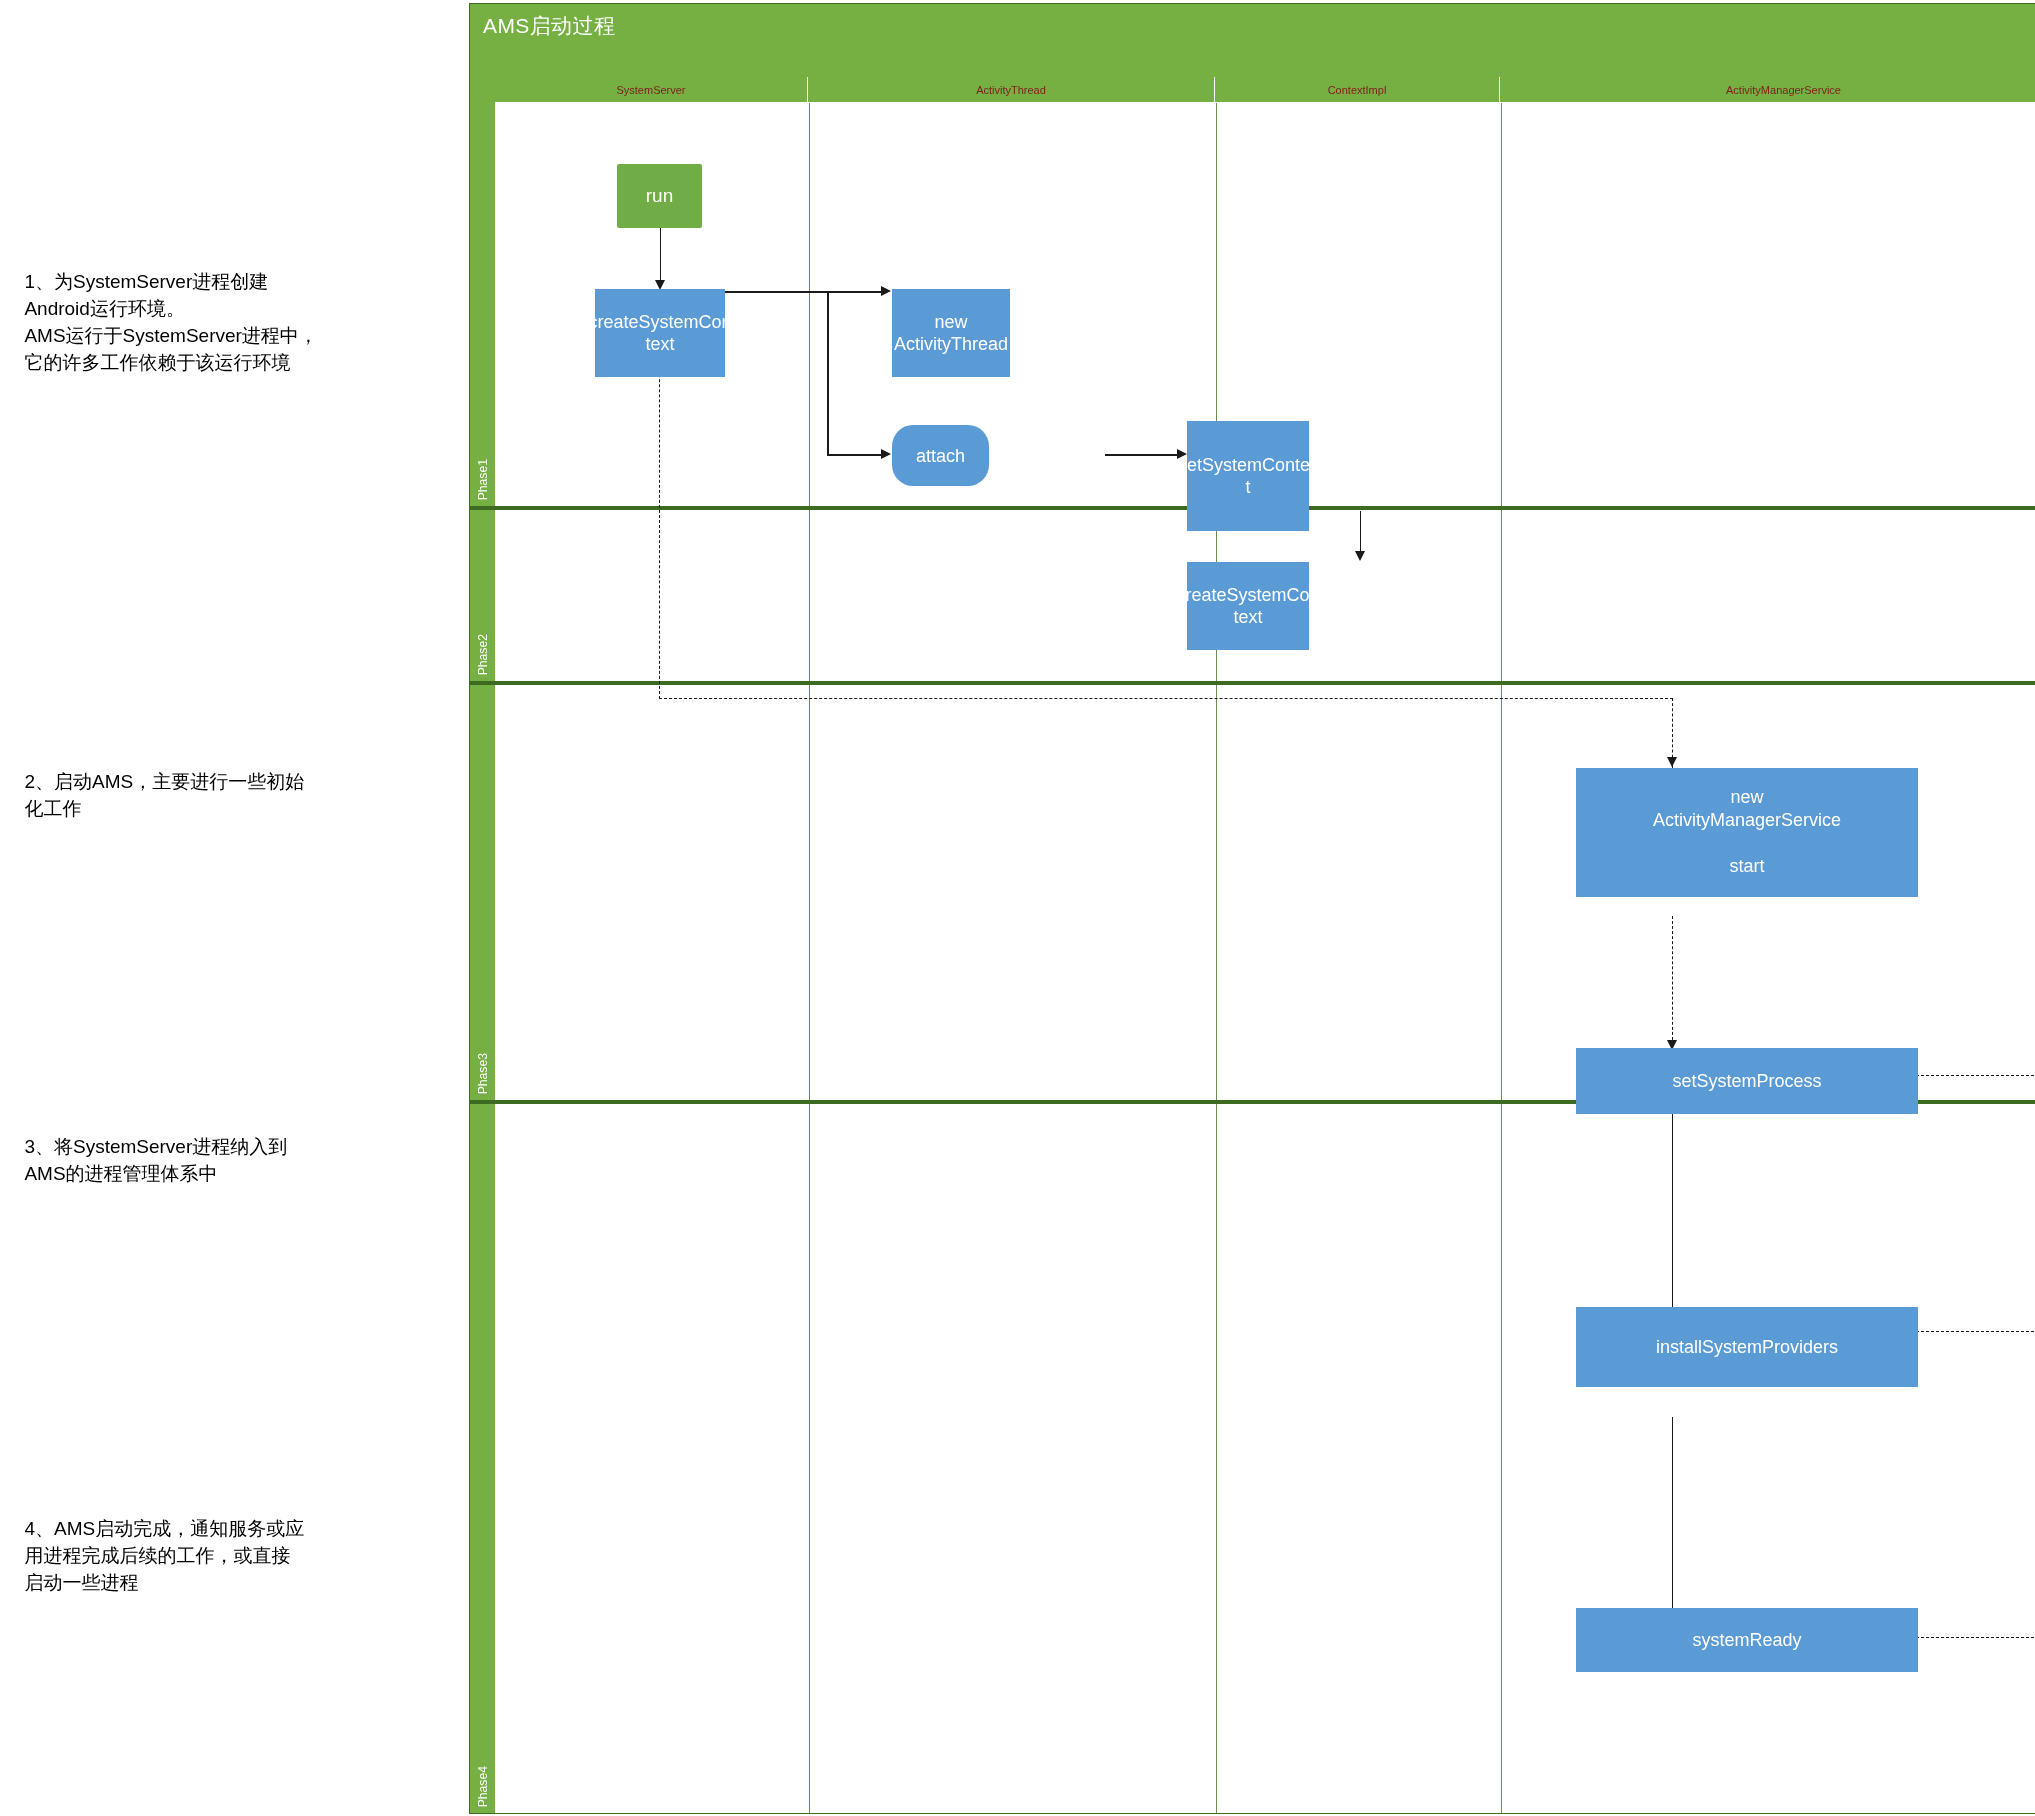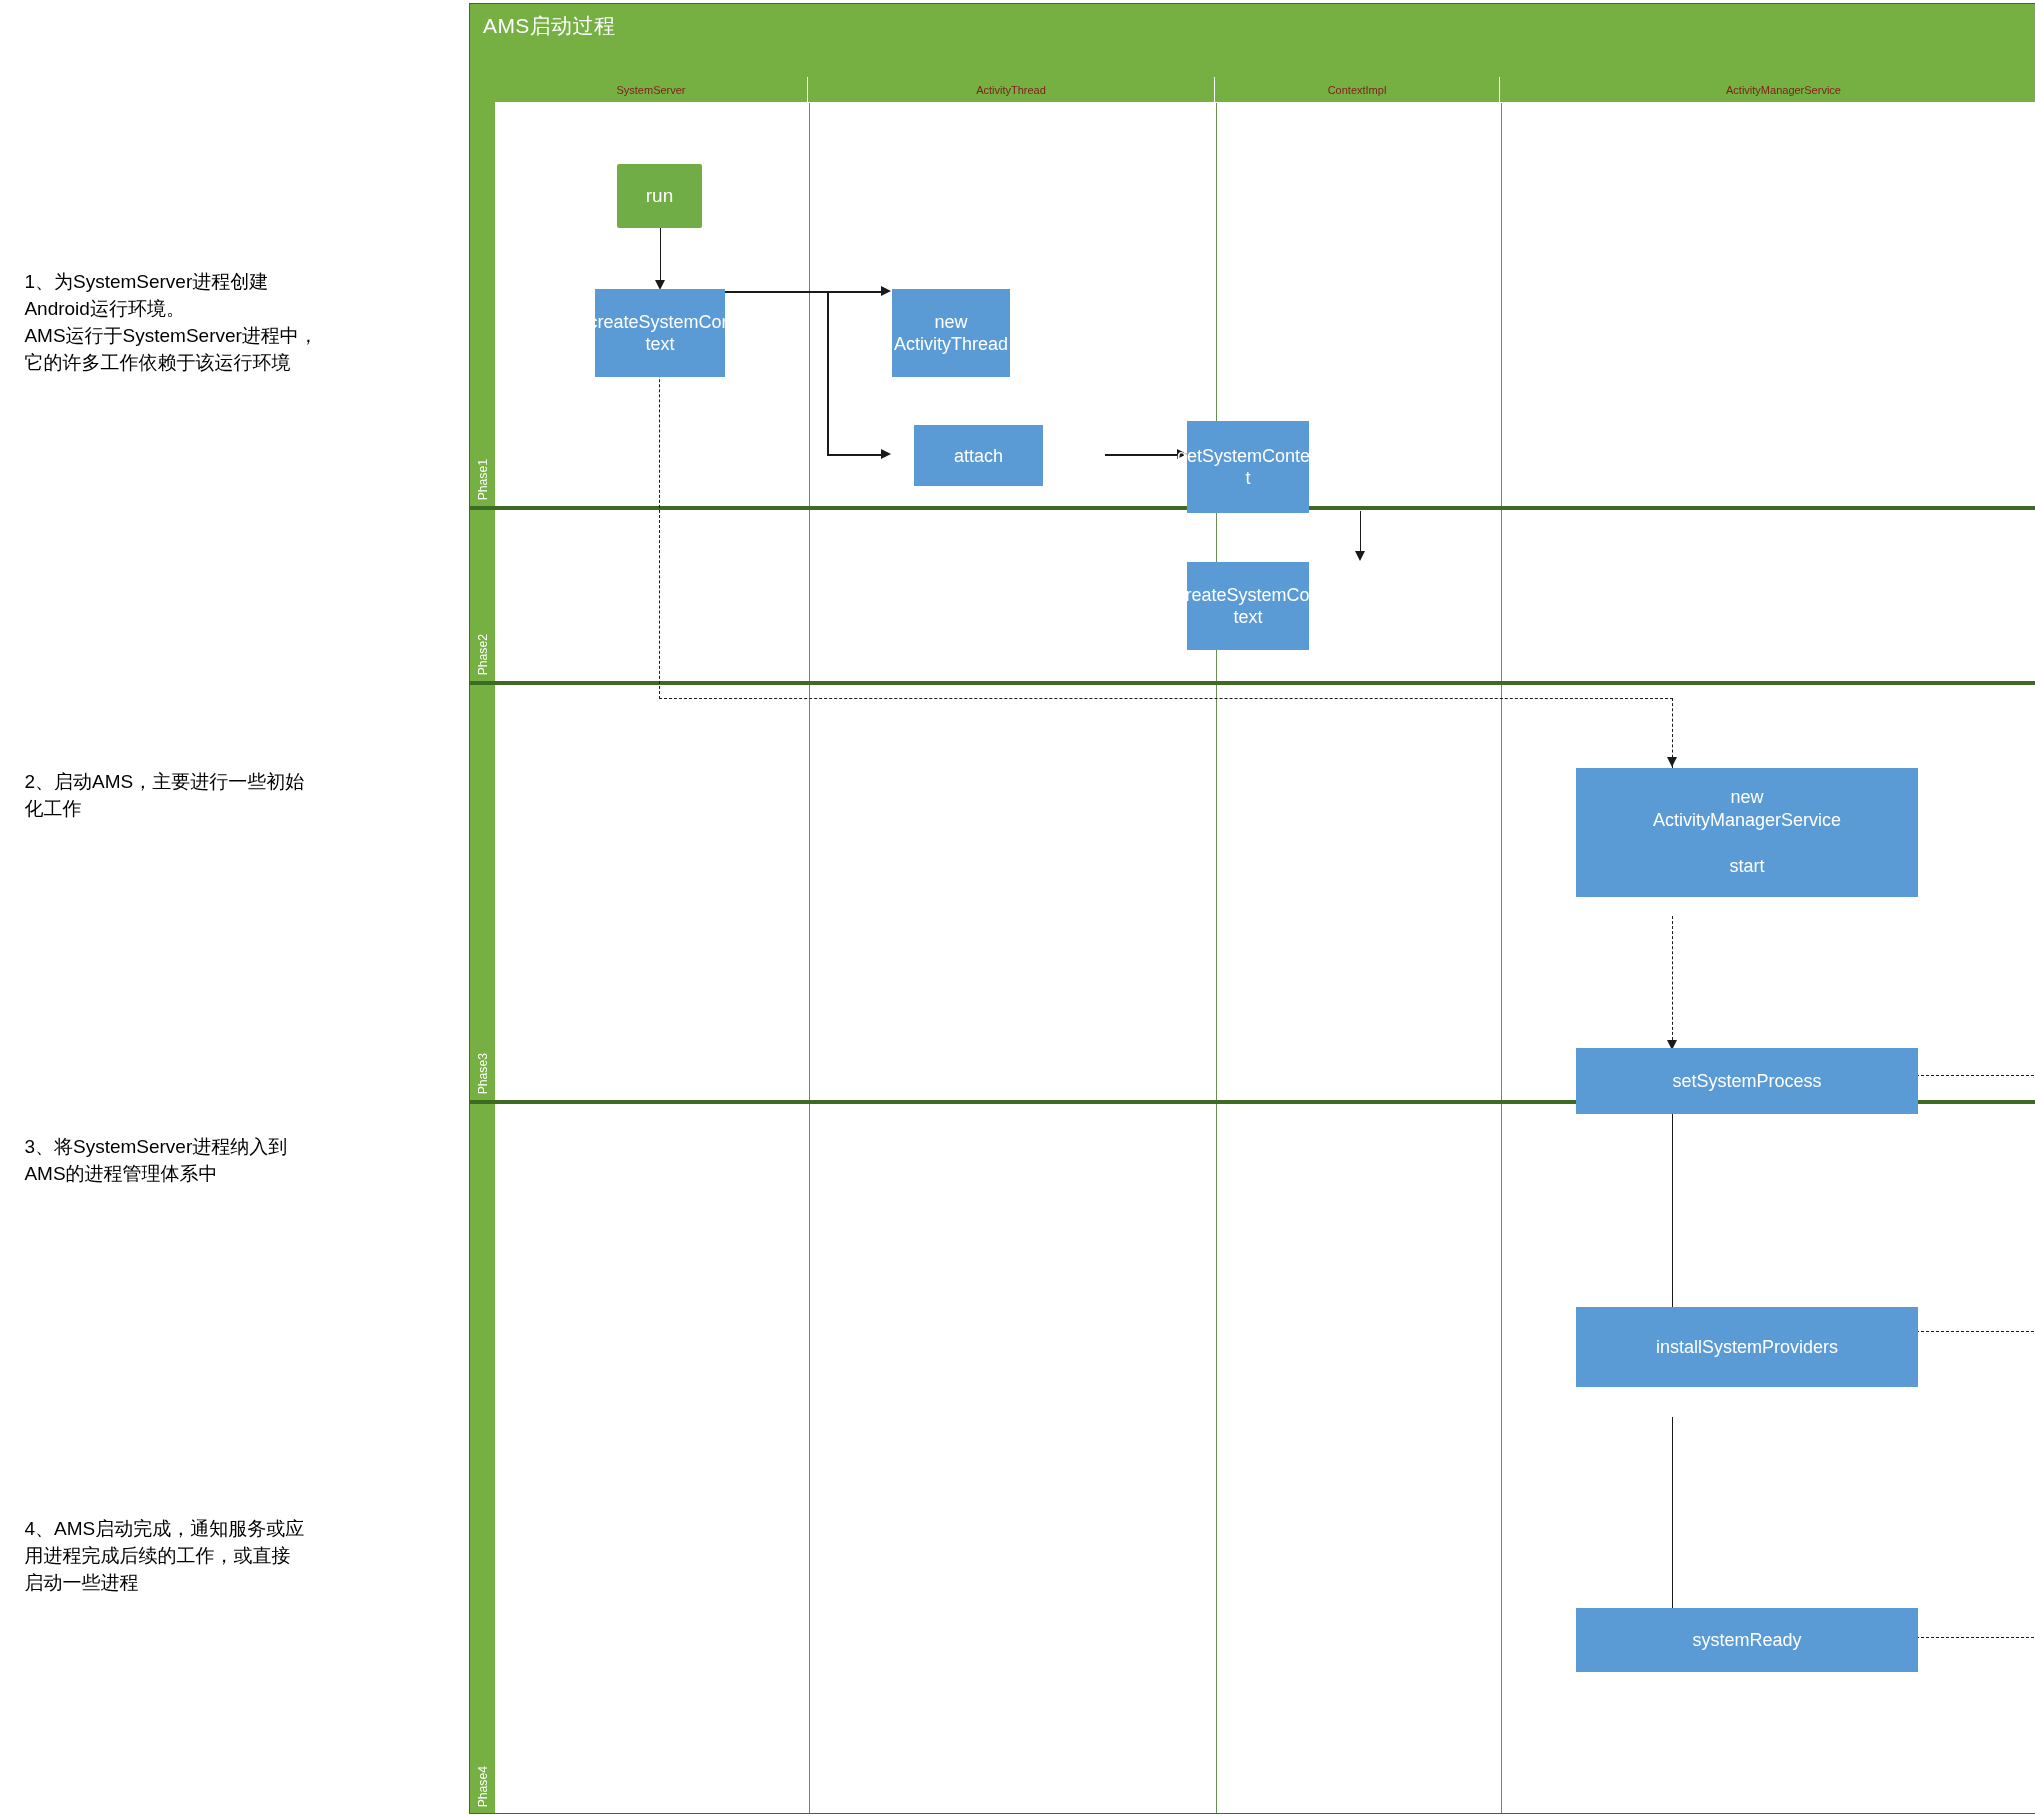--- a/index.html
+++ b/index.html
@@ -243,23 +243,23 @@
     <div class="dash-h" style="left:1261px; top:1633px; width:313px;"></div>
 
     <div class="node start-node" style="left:147px; top:160px; width:85px; height:64px;">run</div>
 
     <div class="node" style="left:125px; top:285px; width:130px; height:88px;">createSystemCon
 text</div>
 
     <div class="node" style="left:422px; top:285px; width:118px; height:88px;">new
 ActivityThread</div>
 
-    <div class="node" style="left:444px; top:421px; width:129px; height:61px;">attach</div>
-
-    <div class="node" style="left:717px; top:417px; width:122px; height:92px;">getSystemContex
+    <div class="node" style="left:422px; top:421px; width:97px; height:61px;border-radius:21px;">attach</div>
+
+    <div class="node" style="left:717px; top:417px; width:122px; height:110px;">getSystemContex
 t</div>
 
     <div class="node" style="left:717px; top:558px; width:122px; height:88px;">createSystemCon
 text</div>
 
     <div class="node" style="left:1106px; top:764px; width:342px; height:81px;">new
 ActivityManagerService</div>
 
     <div class="node" style="left:1106px; top:830px; width:342px; height:63px;">start</div>
 

